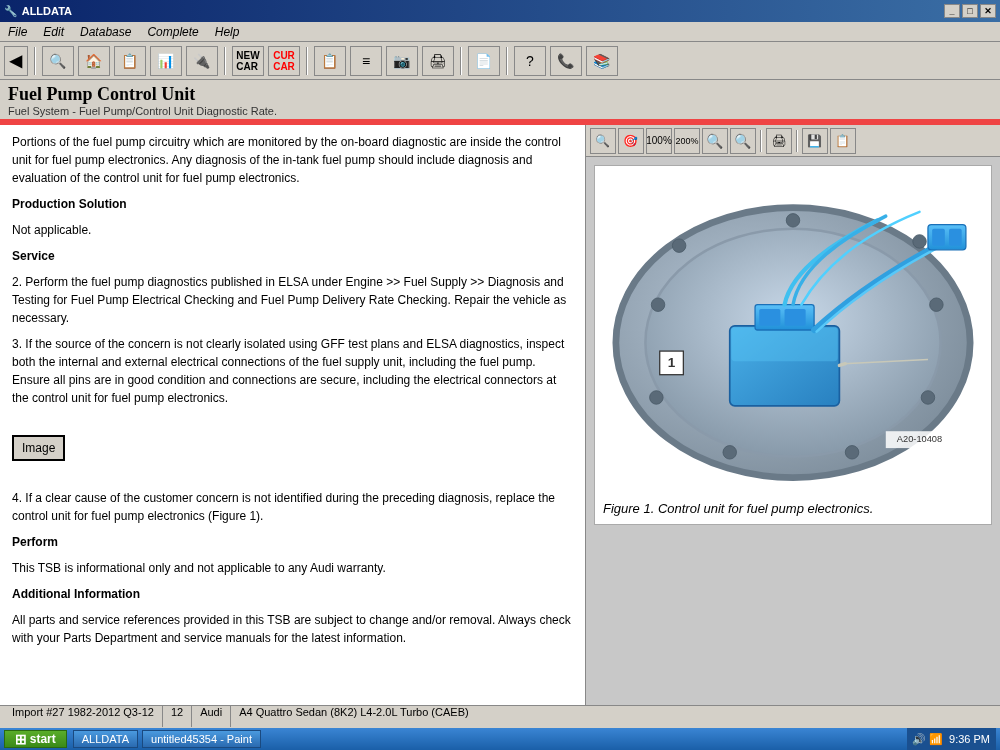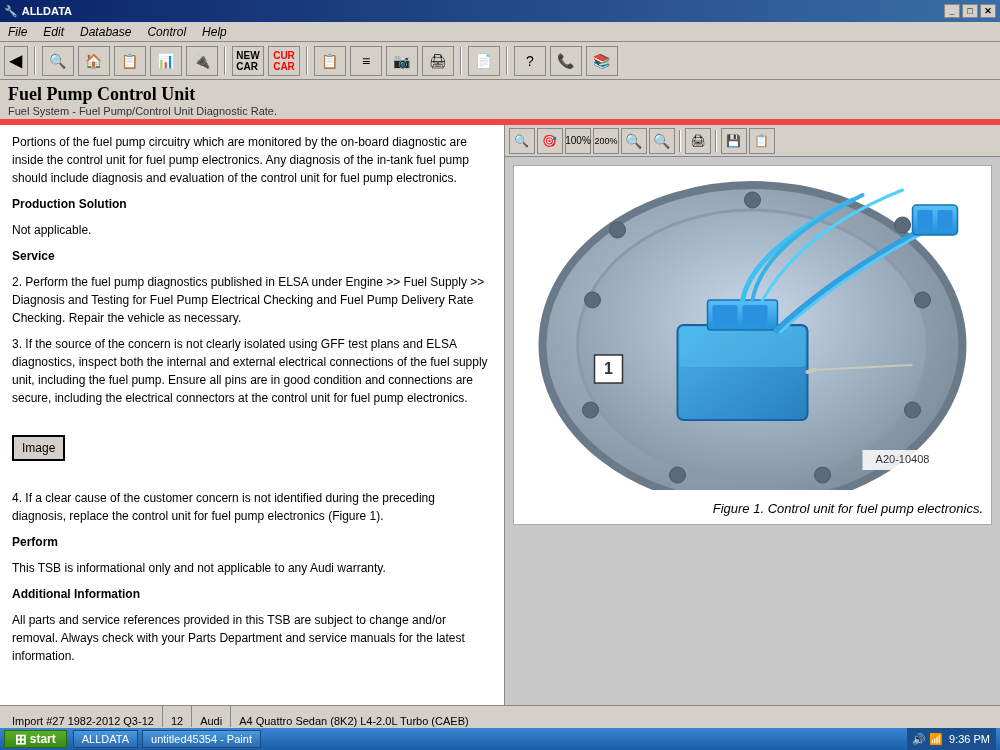--- a/index.html
+++ b/index.html
@@ -77,21 +77,21 @@
 
     
     .main-content {
       display: flex;
       height: calc(750px - 22px - 20px - 38px - 46px - 22px - 22px);
       background: white;
     }
 
     
     .left-panel {
-      width: 505px;
+      width: 586px;
       border-right: 1px solid #888;
       overflow-y: scroll;
       padding: 8px 12px;
       font-size: 12px;
       line-height: 1.5;
       color: #000;
       position: relative;
     }
     .left-panel::-webkit-scrollbar { width: 16px; }
     .left-panel::-webkit-scrollbar-track { background: #d4d0c8; border: 1px solid #aaa; }
@@ -155,39 +155,38 @@
       padding: 4px;
       width: 100%;
     }
 
     .figure-caption {
       font-size: 13px;
       font-style: italic;
       margin-top: 4px;
       color: #000;
       padding: 4px;
-      text-align: right;
     }
 
     
     .status-bar {
       background: #d4d0c8;
       height: 22px;
       display: flex;
       align-items: center;
       font-size: 11px;
       border-top: 1px solid #888;
       padding: 0 4px;
     }
     .status-segment {
       padding: 0 8px;
       border-right: 1px solid #888;
       height: 100%;
       display: flex;
-      align-items: flex-end;
+      align-items: flex-start;
     }
     .status-segment:last-child { border-right: none; flex: 1; }
 
     
     .taskbar {
       background: linear-gradient(to bottom, #3a85d4, #1a5fa8);
       height: 22px;
       display: flex;
       align-items: center;
       justify-content: space-between;
@@ -239,21 +238,21 @@
     <div class="title-btn">_</div>
     <div class="title-btn">□</div>
     <div class="title-btn">✕</div>
   </div>
 </div>
 
 <div class="menu-bar">
   <span class="menu-item">File</span>
   <span class="menu-item">Edit</span>
   <span class="menu-item">Database</span>
-  <span class="menu-item">Control</span>
+  <span class="menu-item">Complete</span>
   <span class="menu-item">Help</span>
 </div>
 
 <div class="toolbar">
   <div class="nav-arrow">◀</div>
   <div class="toolbar-sep"></div>
   <div class="toolbar-btn" title="Search">🔍</div>
   <div class="toolbar-btn" title="Home">🏠</div>
   <div class="toolbar-btn" title="Print List">📋</div>
   <div class="toolbar-btn" title="Chart">📊</div>

